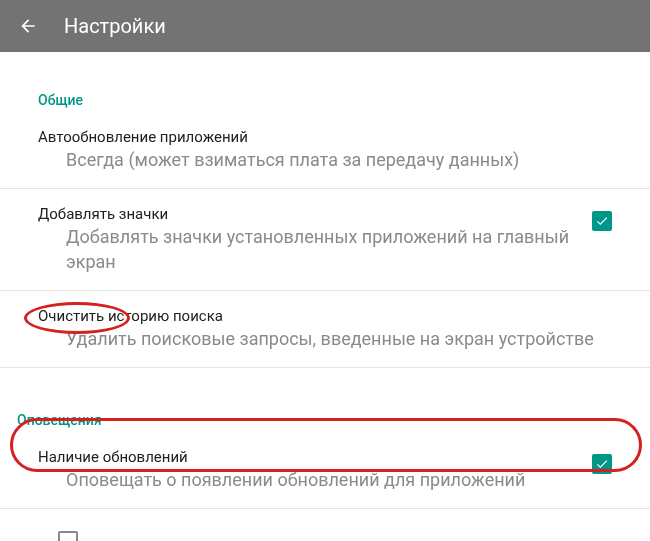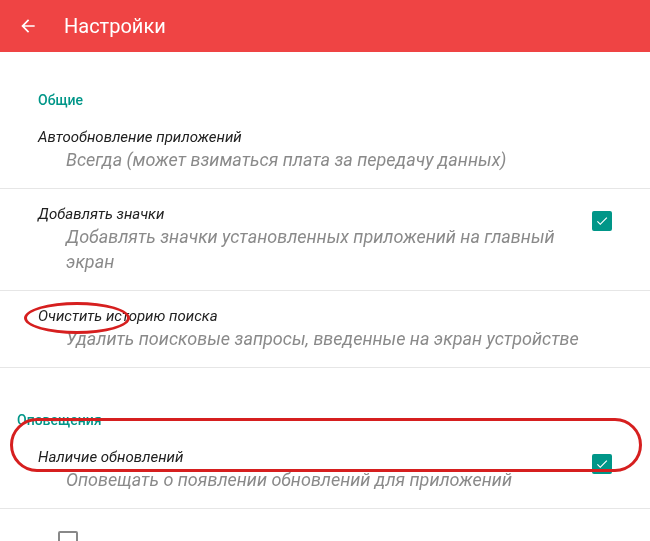--- a/index.html
+++ b/index.html
@@ -5,21 +5,21 @@
   * { box-sizing: border-box; margin: 0; padding: 0; }
   body {
     font-family: Roboto, "Helvetica Neue", Arial, sans-serif;
     width: 650px;
     height: 541px;
     background: #ffffff;
     overflow: hidden;
     position: relative;
   }
   .appbar {
-    background: #ef4444;
+    background: #737373;
     height: 52px;
     display: flex;
     align-items: center;
     padding: 8px 16px;
     color: #ffffff;
   }
   .back-icon {
     width: 24px;
     height: 24px;
     display: flex;
@@ -41,21 +41,20 @@
     font-weight: 500;
     color: #009688;
     margin-top: 20px;
   }
   .item {
     padding: 12px 38px 12px 38px;
     display: flex;
     align-items: flex-start;
     justify-content: space-between;
     position: relative;
-    font-style: italic;
   }
   .item-text {
     flex: 1;
   }
   .item-title {
     font-size: 15px;
     color: #212121;
     margin-bottom: 2px;
   }
   .item-sub {

